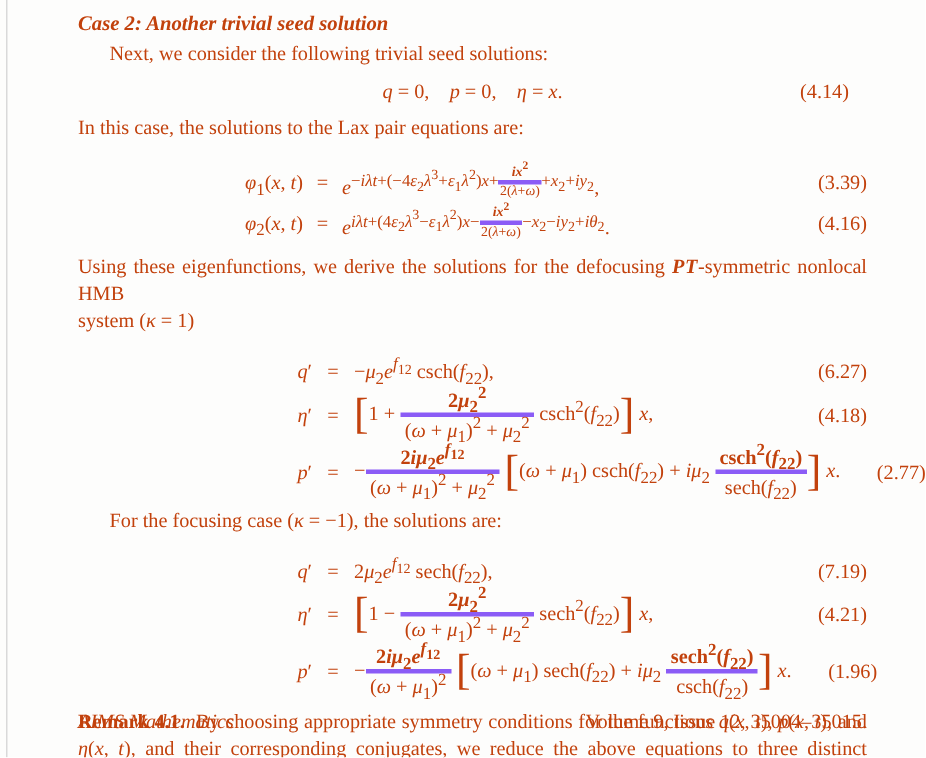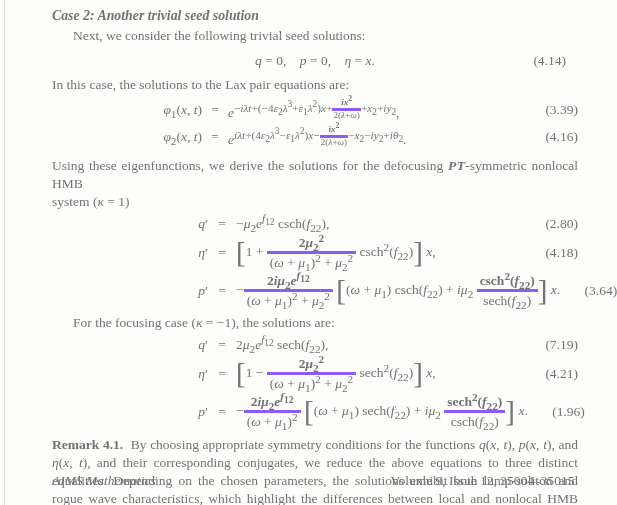--- a/index.html
+++ b/index.html
@@ -1,18 +1,18 @@
 <!DOCTYPE html>
 <html><head>
 <meta charset="utf-8">
 <style>
   html,body{margin:0;padding:0;background:#ffffff;}
   .page{
     position:relative;width:617px;height:505px;overflow:hidden;
-    background:#fdfdfc;color:#737373;
+    background:#fdfdfc;color:#c2410c;
     font-family:"Liberation Serif","DejaVu Serif",serif;
     font-size:13.5px;line-height:18px;
   }
   .edge-line{position:absolute;left:4px;top:0;bottom:0;width:1px;background:#d9d9d9;}
   .content{position:absolute;left:52px;right:39px;top:7px;}
   .heading{font-weight:bold;font-style:italic;font-size:13.8px;margin:0 0 2px 0;}
   .para{margin:0;text-align:justify;}
   .indent{text-indent:21px;}
   .jline{text-align:justify;text-align-last:justify;}
   
@@ -33,21 +33,21 @@
   .fr .nu{display:block;padding:0 3px 1px 3px;border-bottom:3px solid #8b5cf6;font-weight:bold;}
   .fr .de{display:block;padding:1px 3px 0 3px;}
   .fx{font-size:0.82em;line-height:1.05;}
   .fx .nu{padding:0 1px 0 1px;}
   .fx .de{padding:0 1px;}
   
   .b2{font-size:215%;font-weight:300;line-height:0;vertical-align:middle;position:relative;top:-1px;}
   .scr{font-style:italic;font-weight:600;letter-spacing:0.4px;}
   .footer{position:absolute;left:52px;right:39px;top:472px;display:flex;justify-content:space-between;}
   .footer .jname{font-style:italic;}
-  .grp{margin-top:4px;}
+  .grp{margin-top:16px;}
 </style>
 </head>
 <body>
 
 <div class="page">
   <div class="edge-line"></div>
   <div class="content">
 
     <h1 class="heading">Case 2: Another trivial seed solution</h1>
 
@@ -78,33 +78,33 @@
     <div style="margin-top:7px;">
       <div class="para jline">Using these eigenfunctions, we derive the solutions for the defocusing <i class="scr">PT</i>-symmetric nonlocal HMB</div>
       <div class="para">system (<i>κ</i> = 1)</div>
     </div>
 
     <div class="grp">
       <div class="eqrow g2">
         <span class="lhs"><i>q</i>′</span>
         <span class="eqs">=</span>
         <span class="rhs">−<i>μ</i><sub>2</sub><i>e</i><sup><i>f</i><sub>12</sub></sup> csch(<i>f</i><sub>22</sub>),</span>
-        <span class="num">(2.80)</span>
+        <span class="num">(6.27)</span>
       </div>
       <div class="eqrow g2">
         <span class="lhs"><i>η</i>′</span>
         <span class="eqs">=</span>
         <span class="rhs"><span class="b2">[</span>1 + <span class="fr"><span class="nu">2<i>μ</i><sub>2</sub><sup>2</sup></span><span class="de">(<i>ω</i> + <i>μ</i><sub>1</sub>)<sup>2</sup> + <i>μ</i><sub>2</sub><sup>2</sup></span></span> csch<sup>2</sup>(<i>f</i><sub>22</sub>)<span class="b2">]</span> <i>x</i>,</span>
         <span class="num">(4.18)</span>
       </div>
       <div class="eqrow g2">
         <span class="lhs"><i>p</i>′</span>
         <span class="eqs">=</span>
         <span class="rhs">−<span class="fr"><span class="nu">2<i>iμ</i><sub>2</sub><i>e</i><sup><i>f</i><sub>12</sub></sup></span><span class="de">(<i>ω</i> + <i>μ</i><sub>1</sub>)<sup>2</sup> + <i>μ</i><sub>2</sub><sup>2</sup></span></span> <span class="b2">[</span>(<i>ω</i> + <i>μ</i><sub>1</sub>) csch(<i>f</i><sub>22</sub>) + <i>iμ</i><sub>2</sub> <span class="fr"><span class="nu">csch<sup>2</sup>(<i>f</i><sub>22</sub>)</span><span class="de">sech(<i>f</i><sub>22</sub>)</span></span><span class="b2">]</span> <i>x</i>.</span>
-        <span class="num">(3.64)</span>
+        <span class="num">(2.77)</span>
       </div>
     </div>
 
     <p class="para indent" style="margin-top:5px;">For the focusing case (<i>κ</i> = −1), the solutions are:</p>
 
     <div class="grp">
       <div class="eqrow g2">
         <span class="lhs"><i>q</i>′</span>
         <span class="eqs">=</span>
         <span class="rhs">2<i>μ</i><sub>2</sub><i>e</i><sup><i>f</i><sub>12</sub></sup> sech(<i>f</i><sub>22</sub>),</span>

